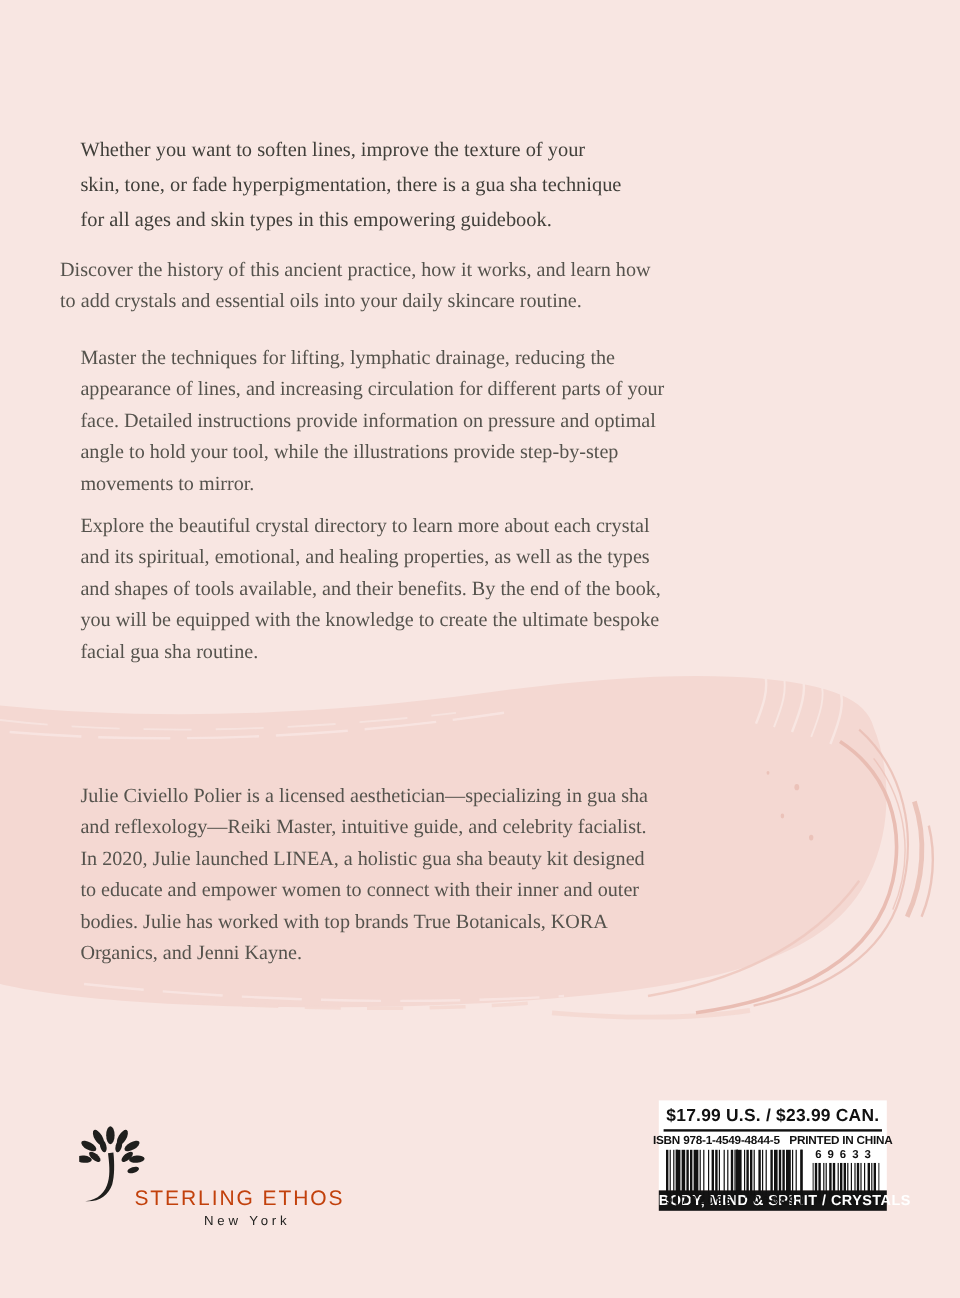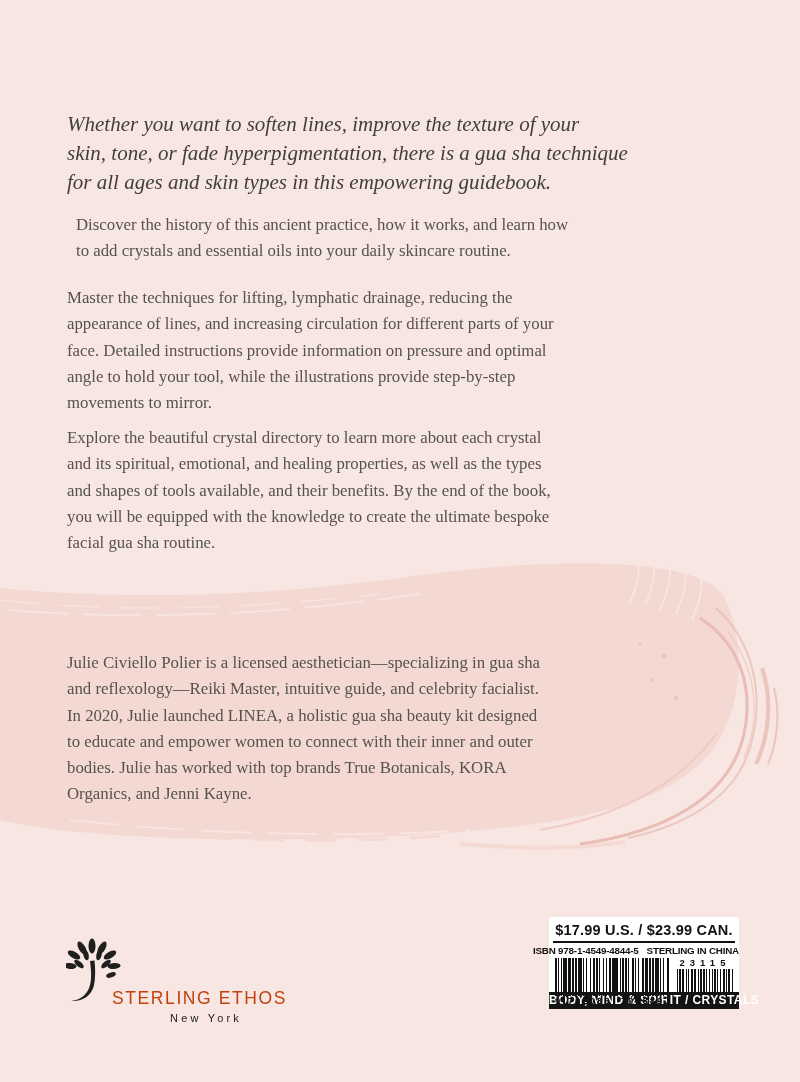--- a/index.html
+++ b/index.html
@@ -1,39 +1,39 @@
 <!DOCTYPE html>
 <html><head>
 <meta charset="utf-8">
 <style>
   html,body{margin:0;padding:0;}
   #page{position:relative;width:800px;height:1082px;background:#f8e6e2;overflow:hidden;
         font-family:"Liberation Serif", serif;}
   .abs{position:absolute;}
   .text-block{white-space:pre-line;}
-  .headline{left:67px;top:110px;width:690px;font-size:21px;line-height:29px;color:#403f3a;font-style:italic;}
+  .headline{left:67px;top:110px;width:690px;font-size:17px;line-height:29px;color:#403f3a;}
   .bodycopy{width:660px;font-size:16.8px;line-height:26.3px;color:#55534d;}
-  .p1{left:76px;top:212px;}
+  .p1{left:50px;top:212px;}
   .p2{left:67px;top:285px;}
   .p3{left:67px;top:425px;}
   .bio{left:67px;top:650px;z-index:3;}
   #brush{left:0;top:548px;z-index:1;}
   
   .logo{left:66px;top:938px;width:240px;height:92px;z-index:3;}
   .logo .tree{position:absolute;left:0;top:0;}
   .logo .pub-name{position:absolute;left:46px;top:50px;font-family:"Liberation Sans",sans-serif;
       font-size:17.5px;letter-spacing:1.6px;color:#c2410c;white-space:nowrap;}
   .logo .pub-city{position:absolute;left:104px;top:74px;font-family:"Liberation Sans",sans-serif;
       font-size:11px;letter-spacing:3.2px;color:#232321;white-space:nowrap;}
   
   .bcpanel{left:549px;top:917px;width:190px;z-index:3;font-family:"Liberation Sans",sans-serif;}
   .bcbox{background:#ffffff;width:190px;height:75px;}
   .price{font-weight:bold;font-size:14.5px;color:#111;text-align:center;padding-top:5px;letter-spacing:0.2px;}
   .bcrule{height:2px;background:#111;margin:3px 4px 2px 4px;}
-  .isbnrow{display:flex;justify-content:flex-end;gap:8px;font-weight:bold;font-size:9.8px;
+  .isbnrow{display:flex;justify-content:center;gap:8px;font-weight:bold;font-size:9.8px;
       letter-spacing:-0.2px;color:#111;white-space:nowrap;}
   .bcrow{display:flex;justify-content:space-between;padding:2px 6px 0 6px;}
   .ean{position:relative;width:114px;}
   .bars{display:flex;height:38px;overflow:hidden;}
   .bars i{display:block;height:100%;background:#111;flex:0 0 auto;}
   .bars i.sp{background:transparent;}
   .guard{position:absolute;width:2px;height:46px;top:0;background:#111;}
   .eandigits{display:flex;font-weight:bold;font-size:9.5px;color:#111;height:10px;line-height:10px;}
   .eandigits .d9{width:8px;}
   .eandigits .grp{flex:1;text-align:center;letter-spacing:2px;}
@@ -125,21 +125,21 @@
     <div class="pub-name">STERLING ETHOS</div>
     <div class="pub-city">New York</div>
   </div>
 
   <div class="abs bcpanel">
     <div class="bcbox">
       <div class="price">$17.99 U.S. / $23.99 CAN.</div>
       <div class="bcrule"></div>
       <div class="isbnrow">
         <span>ISBN 978-1-4549-4844-5</span>
-        <span>STERLING IN CHINA</span>
+        <span>PRINTED IN CHINA</span>
       </div>
       <div class="bcrow">
         <div class="ean">
           <div class="bars">
               <i style="width: 2px;"></i>
               <i class="sp" style="width: 1px;"></i>
               <i style="width: 1px;"></i>
               <i class="sp" style="width: 2px;"></i>
               <i style="width: 1px;"></i>
               <i class="sp" style="width: 3px;"></i>
@@ -209,21 +209,21 @@
           <div class="guard" style="left:8px"></div>
           <div class="guard" style="left:58px"></div>
           <div class="guard" style="right:0"></div>
           <div class="eandigits">
             <span class="d9">9</span>
             <span class="grp">702086</span>
             <span class="grp">706889</span>
           </div>
         </div>
         <div class="supp">
-          <div class="suppdigits">23115</div>
+          <div class="suppdigits">69633</div>
           <div class="bars">
               <i style="width: 1px;"></i>
               <i class="sp" style="width: 1px;"></i>
               <i style="width: 2px;"></i>
               <i class="sp" style="width: 1px;"></i>
               <i style="width: 2px;"></i>
               <i class="sp" style="width: 2px;"></i>
               <i style="width: 1px;"></i>
               <i class="sp" style="width: 1px;"></i>
               <i style="width: 1px;"></i>

